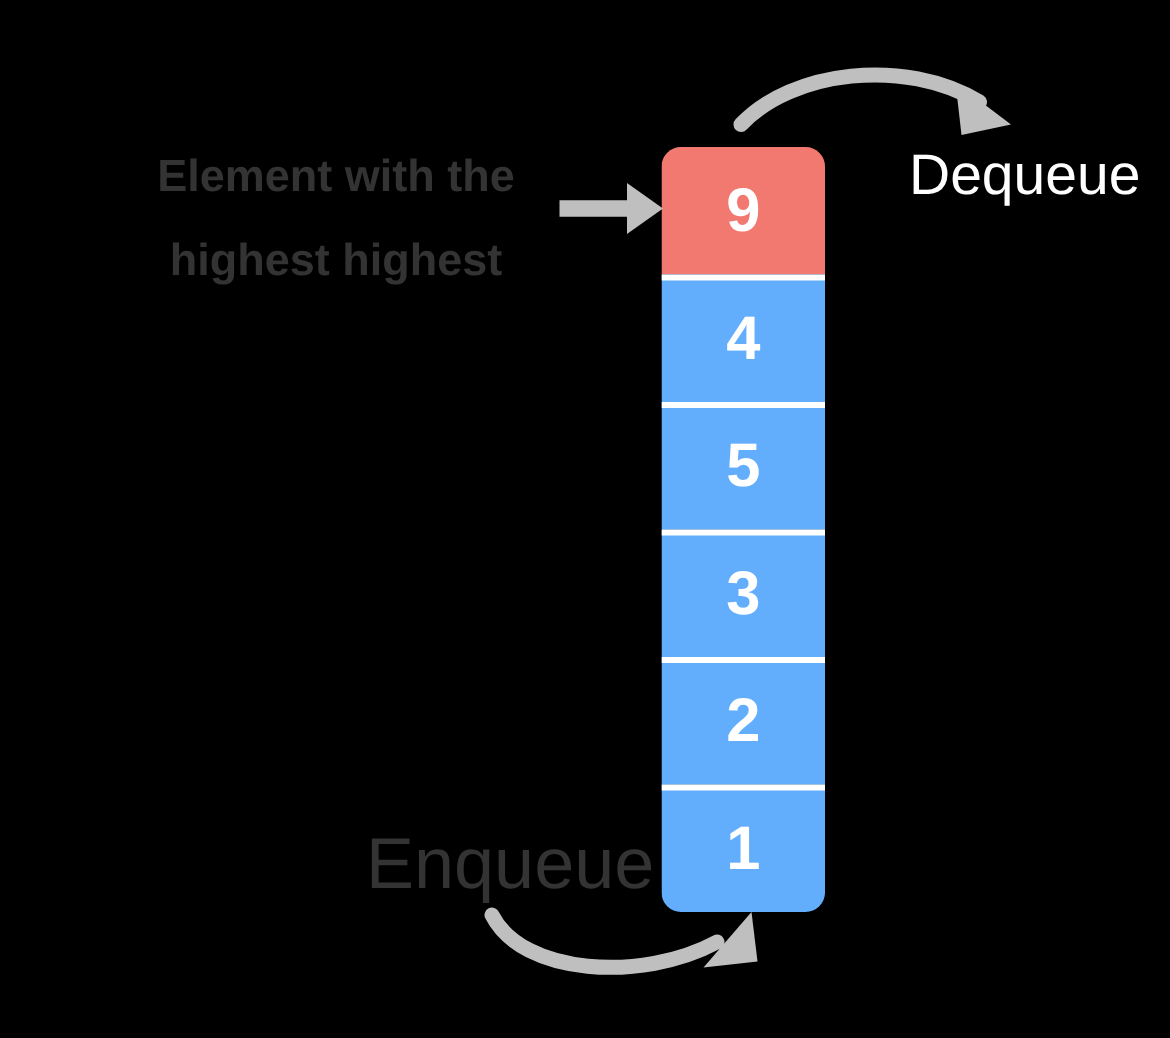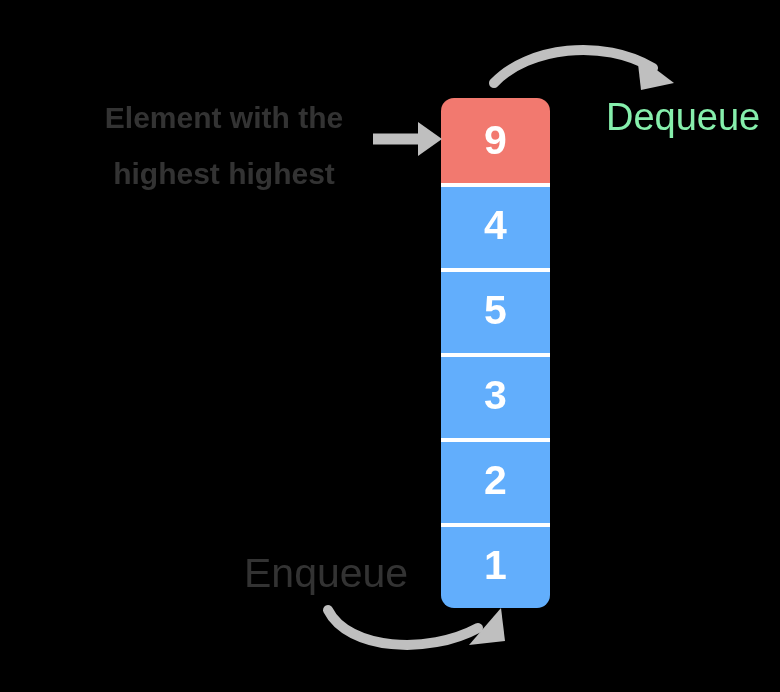--- a/index.html
+++ b/index.html
@@ -60,31 +60,31 @@
     text-align: center;
     color: #333333;
     font-size: 30px;
     font-weight: bold;
     line-height: 1.85;
   }
   .label-dequeue {
     position: absolute;
     left: 578px;
     top: 98px;
-    color: #86efac;
+    color: #ffffff;
     font-size: 38px;
     font-weight: normal;
     line-height: 1;
   }
   .label-enqueue {
     position: absolute;
     left: 216px;
     top: 553px;
     color: #333333;
-    font-size: 41px;
+    font-size: 48px;
     font-weight: normal;
     line-height: 1;
   }
 
   
   .arrows {
     position: absolute;
     left: 0;
     top: 0;
     width: 780px;

